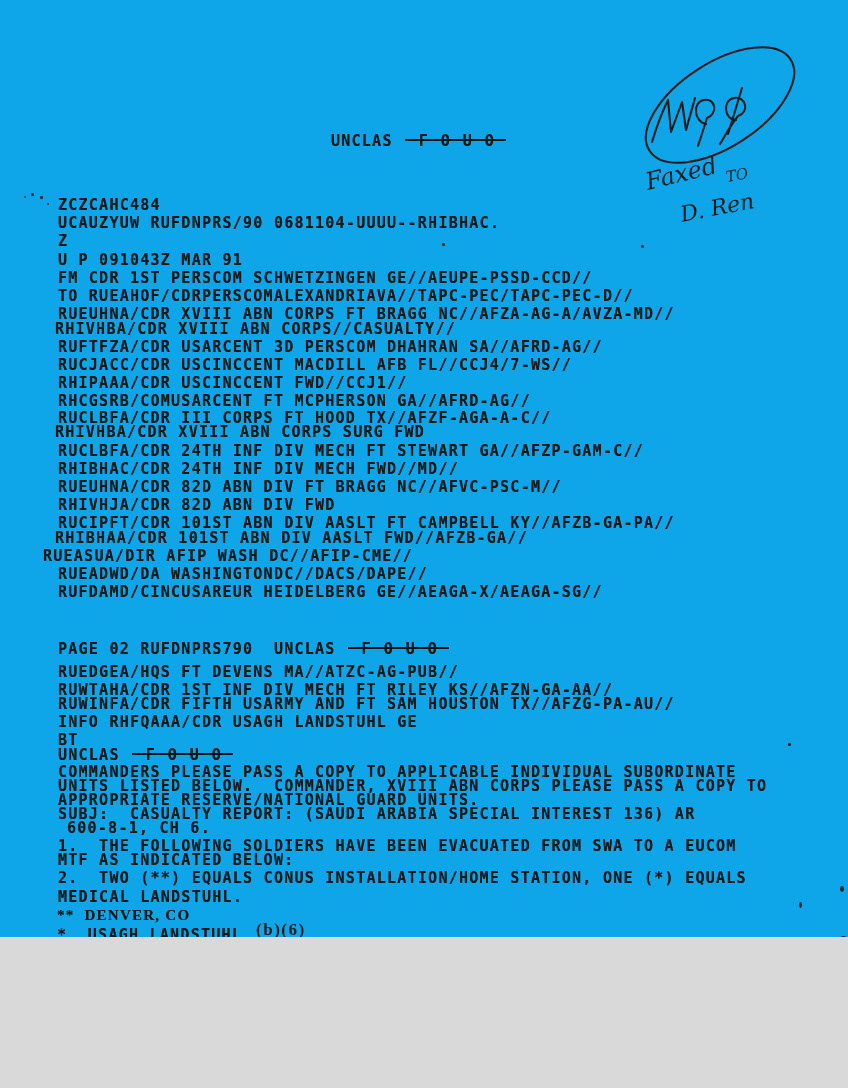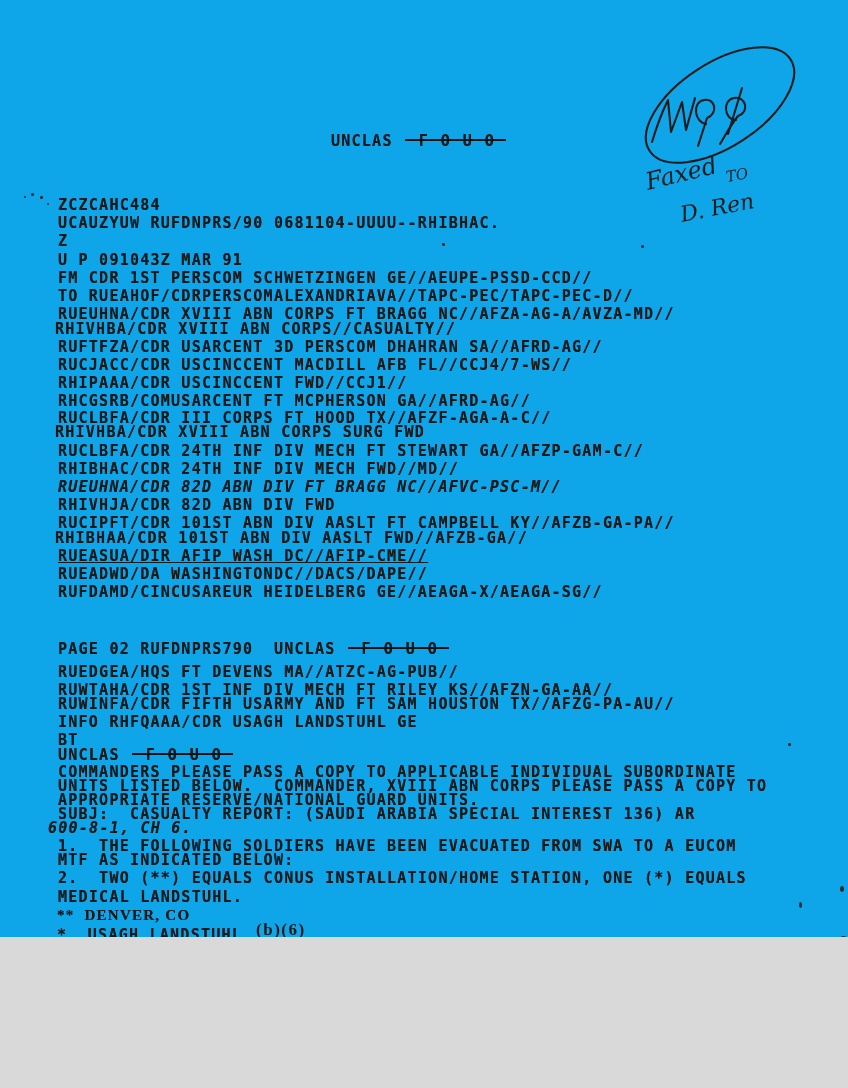--- a/index.html
+++ b/index.html
@@ -62,39 +62,39 @@
       <div class="line" style="left: 58px; top: 307px; text-align: center;"><span>RUEUHNA/CDR XVIII ABN CORPS FT BRAGG NC//AFZA-AG-A/AVZA-MD//</span></div>
       <div class="line" style="left: 55px; top: 322px;"><span>RHIVHBA/CDR XVIII ABN CORPS//CASUALTY//</span></div>
       <div class="line" style="left: 58px; top: 340px;"><span>RUFTFZA/CDR USARCENT 3D PERSCOM DHAHRAN SA//AFRD-AG//</span></div>
       <div class="line" style="left: 58px; top: 358px;"><span>RUCJACC/CDR USCINCCENT MACDILL AFB FL//CCJ4/7-WS//</span></div>
       <div class="line" style="left: 58px; top: 376px;"><span>RHIPAAA/CDR USCINCCENT FWD//CCJ1//</span></div>
       <div class="line" style="left: 58px; top: 394px;"><span>RHCGSRB/COMUSARCENT FT MCPHERSON GA//AFRD-AG//</span></div>
       <div class="line" style="left: 58px; top: 411px;"><span>RUCLBFA/CDR III CORPS FT HOOD TX//AFZF-AGA-A-C//</span></div>
       <div class="line" style="left: 55px; top: 425px;"><span>RHIVHBA/CDR XVIII ABN CORPS SURG FWD</span></div>
       <div class="line" style="left: 58px; top: 444px;"><span>RUCLBFA/CDR 24TH INF DIV MECH FT STEWART GA//AFZP-GAM-C//</span></div>
       <div class="line" style="left: 58px; top: 462px;"><span>RHIBHAC/CDR 24TH INF DIV MECH FWD//MD//</span></div>
-      <div class="line" style="left: 58px; top: 480px; font-style: italic;"><span>RUEUHNA/CDR 82D ABN DIV FT BRAGG NC//AFVC-PSC-M//</span></div>
+      <div class="line" style="left: 58px; top: 480px;"><span>RUEUHNA/CDR 82D ABN DIV FT BRAGG NC//AFVC-PSC-M//</span></div>
       <div class="line" style="left: 58px; top: 498px;"><span>RHIVHJA/CDR 82D ABN DIV FWD</span></div>
       <div class="line" style="left: 58px; top: 516px;"><span>RUCIPFT/CDR 101ST ABN DIV AASLT FT CAMPBELL KY//AFZB-GA-PA//</span></div>
       <div class="line" style="left: 55px; top: 531px;"><span>RHIBHAA/CDR 101ST ABN DIV AASLT FWD//AFZB-GA//</span></div>
-      <div class="line" style="left: 58px; top: 549px; text-decoration: underline;"><span>RUEASUA/DIR AFIP WASH DC//AFIP-CME//</span></div>
+      <div class="line" style="left: 43px; top: 549px;"><span>RUEASUA/DIR AFIP WASH DC//AFIP-CME//</span></div>
       <div class="line" style="left: 58px; top: 567px; text-align: right;"><span>RUEADWD/DA WASHINGTONDC//DACS/DAPE//</span></div>
       <div class="line" style="left: 58px; top: 585px;"><span>RUFDAMD/CINCUSAREUR HEIDELBERG GE//AEAGA-X/AEAGA-SG//</span></div>
       <div class="line" style="left: 58px; top: 642px;"><span>PAGE 02 RUFDNPRS790  UNCLAS</span><span class="strike" style="margin-left: 26px;">F O U O</span></div>
       <div class="line" style="left: 58px; top: 665px;"><span>RUEDGEA/HQS FT DEVENS MA//ATZC-AG-PUB//</span></div>
       <div class="line" style="left: 58px; top: 683px;"><span>RUWTAHA/CDR 1ST INF DIV MECH FT RILEY KS//AFZN-GA-AA//</span></div>
       <div class="line" style="left: 58px; top: 697px;"><span>RUWINFA/CDR FIFTH USARMY AND FT SAM HOUSTON TX//AFZG-PA-AU//</span></div>
       <div class="line" style="left: 58px; top: 715px;"><span>INFO RHFQAAA/CDR USAGH LANDSTUHL GE</span></div>
       <div class="line" style="left: 58px; top: 733px;"><span>BT</span></div>
       <div class="line" style="left: 58px; top: 748px;"><span>UNCLAS</span><span class="strike" style="margin-left: 26px;">F O U O</span></div>
       <div class="line" style="left: 58px; top: 765px;"><span>COMMANDERS PLEASE PASS A COPY TO APPLICABLE INDIVIDUAL SUBORDINATE</span></div>
       <div class="line" style="left: 58px; top: 779px;"><span>UNITS LISTED BELOW.  COMMANDER, XVIII ABN CORPS PLEASE PASS A COPY TO</span></div>
       <div class="line" style="left: 58px; top: 793px;"><span>APPROPRIATE RESERVE/NATIONAL GUARD UNITS.</span></div>
       <div class="line" style="left: 58px; top: 807px;"><span>SUBJ:  CASUALTY REPORT: (SAUDI ARABIA SPECIAL INTEREST 136) AR</span></div>
-      <div class="line" style="left: 48px; top: 821px; font-style: italic;"><span>600-8-1, CH 6.</span></div>
+      <div class="line" style="left: 67px; top: 821px;"><span>600-8-1, CH 6.</span></div>
       <div class="line" style="left: 58px; top: 839px;"><span>1.  THE FOLLOWING SOLDIERS HAVE BEEN EVACUATED FROM SWA TO A EUCOM</span></div>
       <div class="line" style="left: 58px; top: 853px;"><span>MTF AS INDICATED BELOW:</span></div>
       <div class="line" style="left: 58px; top: 871px;"><span>2.  TWO (**) EQUALS CONUS INSTALLATION/HOME STATION, ONE (*) EQUALS</span></div>
       <div class="line" style="left: 58px; top: 890px;"><span>MEDICAL LANDSTUHL.</span></div>
       <div class="line" style="left: 57px; top: 908px; font-family: Liberation Serif, serif;"><span>**  DENVER, CO</span></div>
       <div class="line" style="left: 57px; top: 927px;"><span>*  USAGH LANDSTUHL</span><span class="foia" style="margin-left: 14px; position: relative; top: -5px;">(b)(6)</span></div>
       <div class="line" style="left: 57px; top: 941px;"><span class="redaction" style="width: 290px; height: 19px;"></span><span style="position: absolute; left: 296px; top: 3px;">COL</span><span style="position: absolute; left: 456px; top: 3px;">5502 USA HOSPITAL</span></div>
       <div class="line" style="left: 57px; top: 964px;"><span>ADMIN DTD:  02/07/91,</span><span style="position: absolute; left: 456px; top: 0px;">RHIPAAA, CO</span></div>
       <div class="line" style="left: 330px; top: 1052px;"><span>UNCLAS</span><span class="strike" style="margin-left: 26px;">F O U O</span></div>
     </div>

